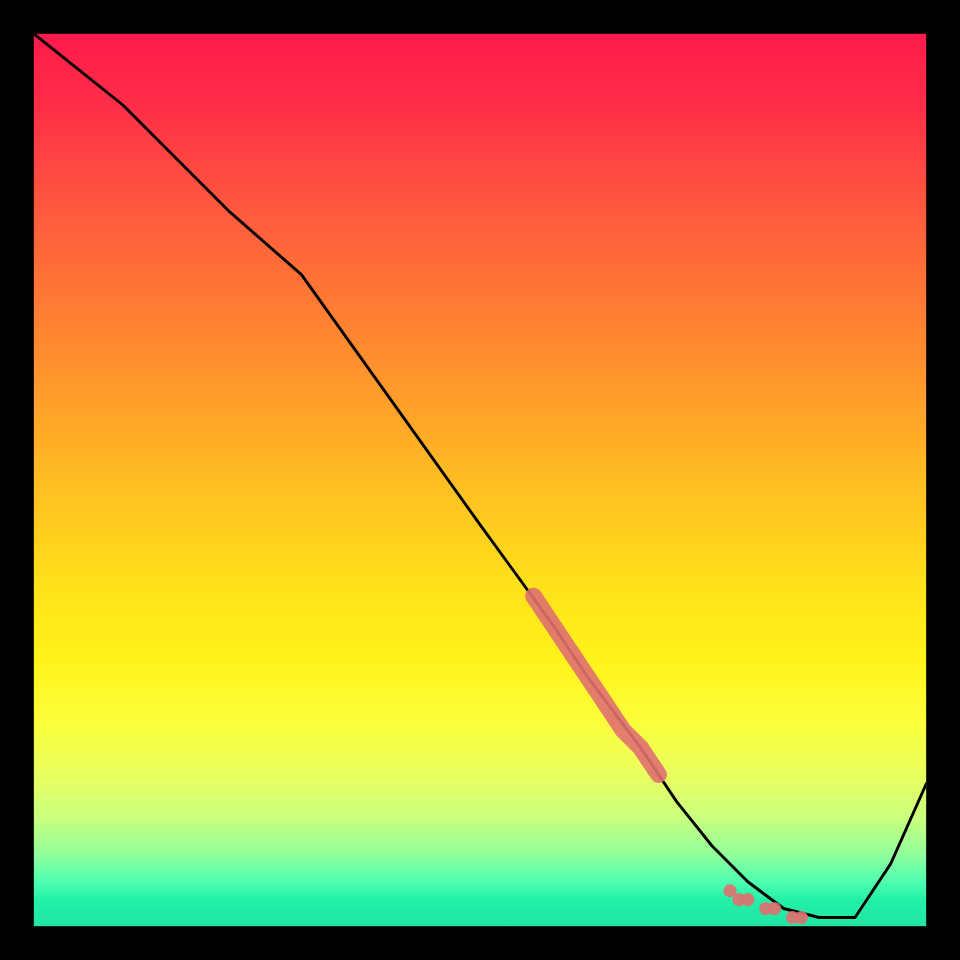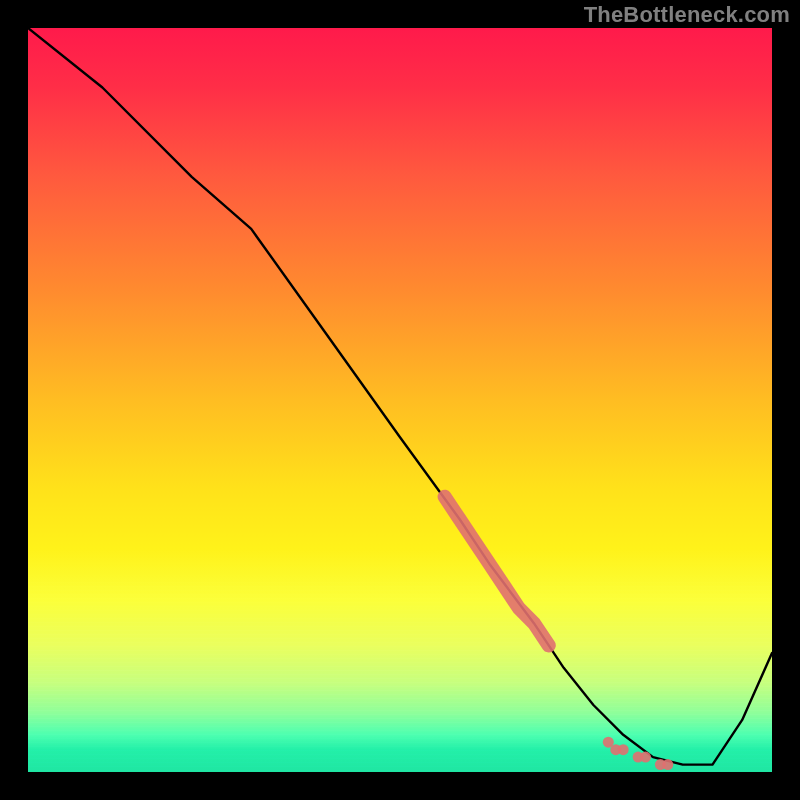--- a/index.html
+++ b/index.html
@@ -75,21 +75,20 @@
     inset: 0;
     width: 100%;
     height: 100%;
   }
 </style>
 </head>
 <body>
 
 <div class="frame">
 
-  <div class="watermark">TheBottleneck.com</div>
 
   <div class="plot-area">
     <div class="gradient"></div>
     <div class="banding"></div>
 
     <svg class="overlay" viewBox="0 0 744 744" preserveAspectRatio="none">
       <path id="curve-path" fill="none" stroke="#000" stroke-width="2.4" stroke-linejoin="round" stroke-linecap="round" d="M0.0 0.0 L74.4 59.5 L163.7 148.8 L223.2 200.9 L297.6 305.0 L372.0 409.2 L431.5 491.0 L461.3 535.7 L505.9 595.2 L535.7 639.8 L565.4 677.0 L595.2 706.8 L625.0 729.1 L654.7 736.6 L684.5 736.6 L714.2 691.9 L744.0 625.0 "></path>
       <g id="hi-seg">
           <path d="M416.6 468.7 L431.5 491.0 L446.4 513.4 L461.3 535.7 L476.2 558.0 L491.0 580.3 L505.9 595.2 L520.8 617.5 " fill="none" stroke="#e07070" stroke-width="14" stroke-linecap="round" opacity="0.9"></path>
           <path d="M416.6 468.7 L431.5 491.0 L446.4 513.4 L461.3 535.7 L476.2 558.0 L491.0 580.3 L505.9 595.2 L520.8 617.5 " fill="none" stroke="#e07070" stroke-width="14" stroke-linecap="round" opacity="0"></path>

